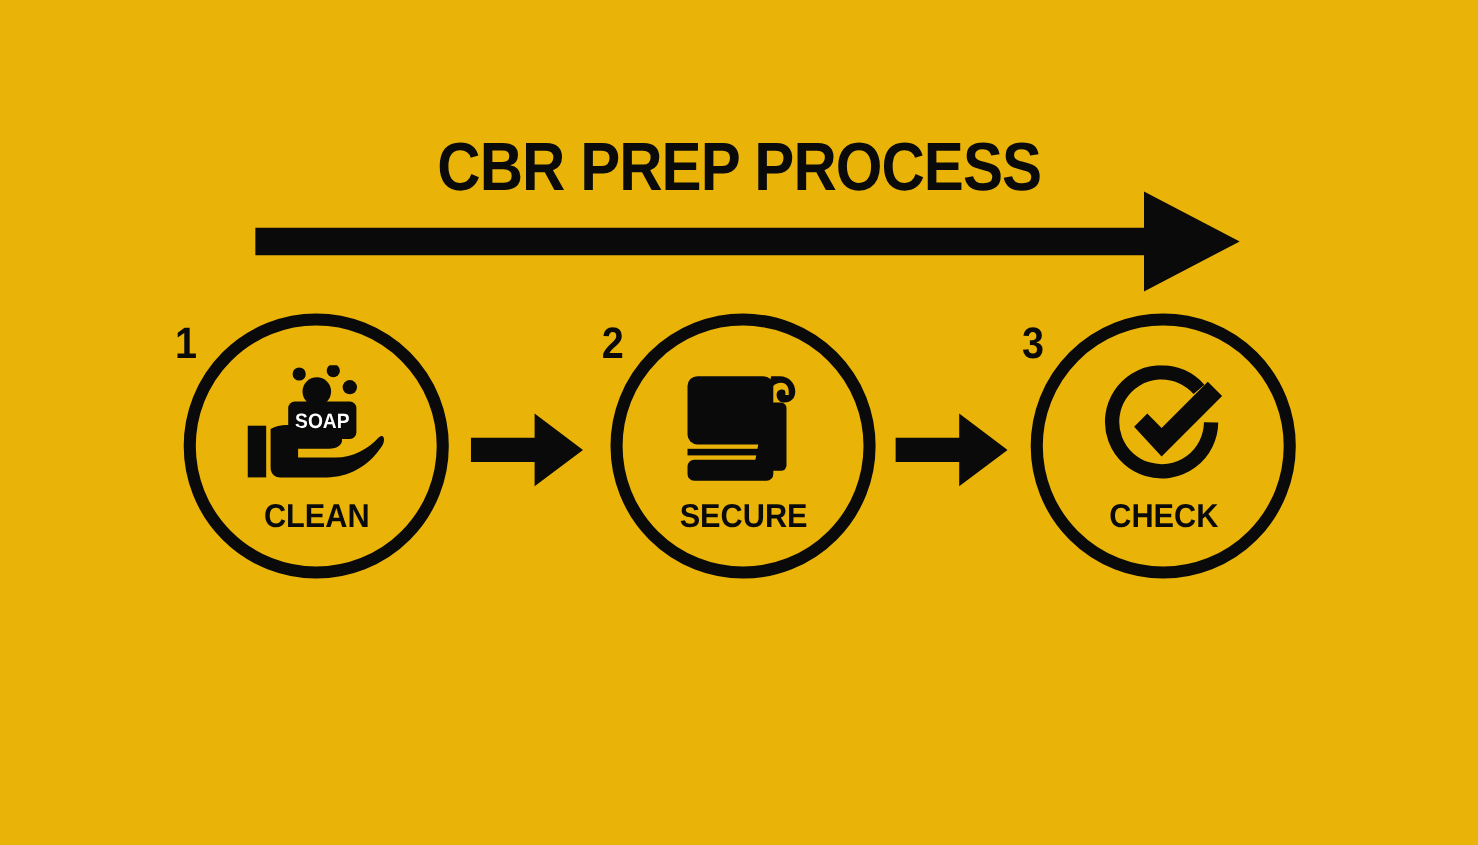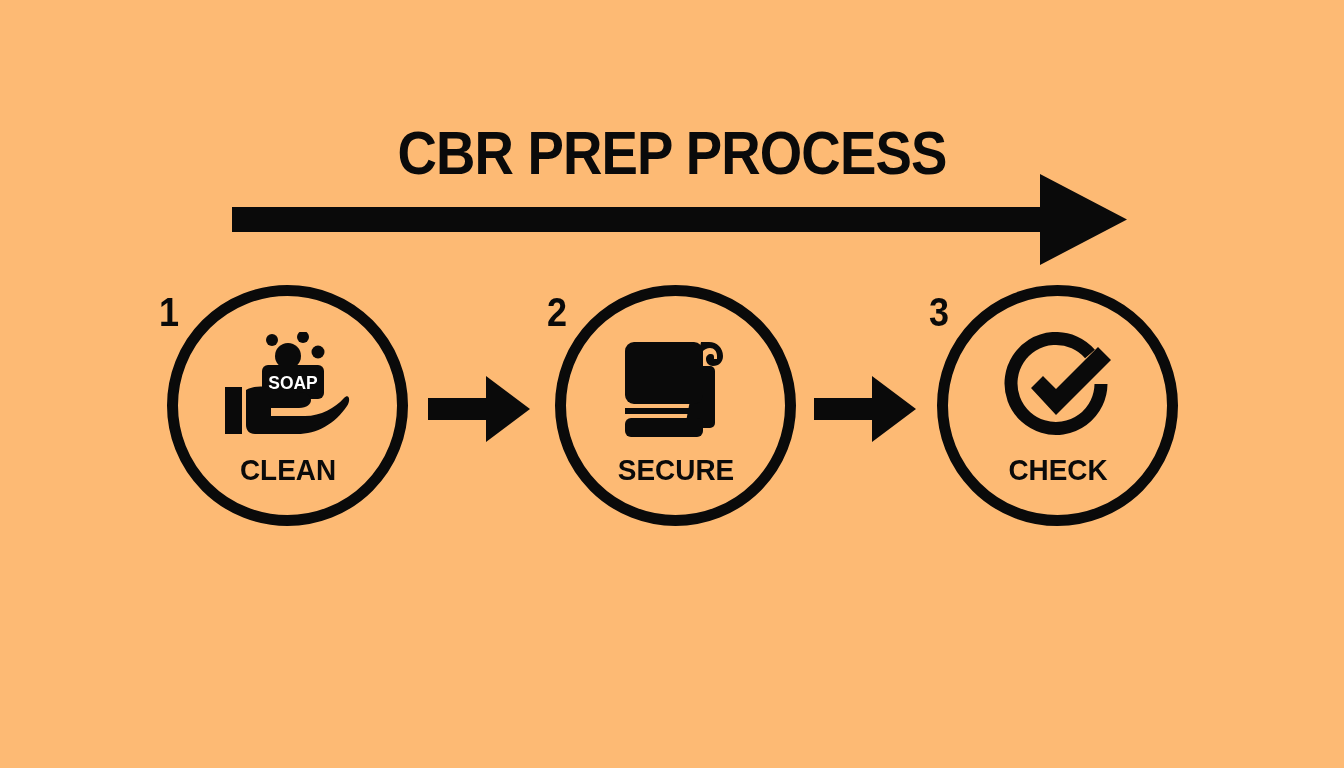--- a/index.html
+++ b/index.html
@@ -11,21 +11,21 @@
     height: 768px;
     background: #fcfcfb;
     font-family: "Liberation Sans", sans-serif;
     overflow: hidden;
   }
 
   #infographic {
     position: relative;
     width: 1344px;
     height: 768px;
-    background: #fdba74;
+    background: #eab308;
   }
 
   
   .title {
     position: absolute;
     left: 0;
     top: 120;
     top: 120px;
     width: 1344px;
     text-align: center;

